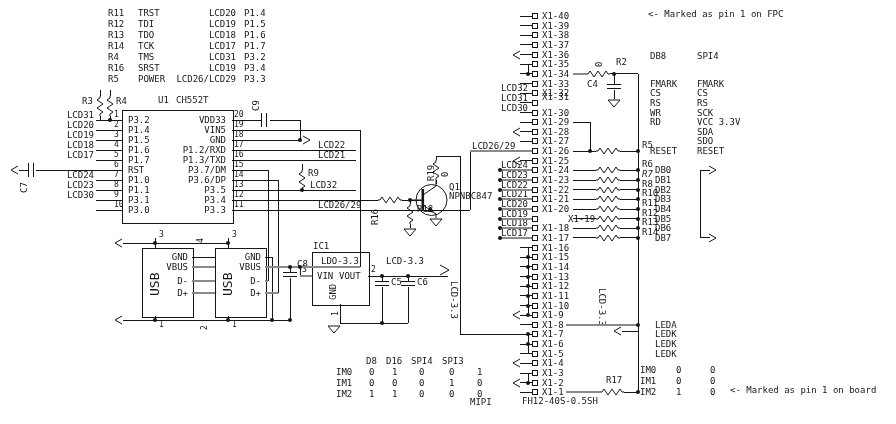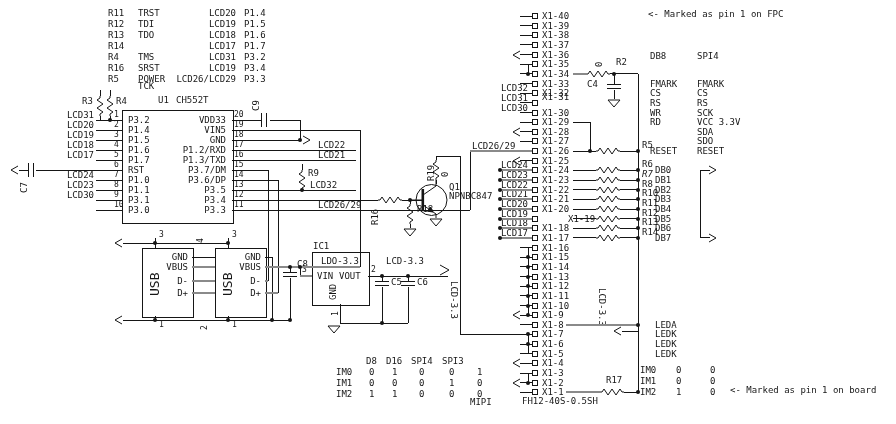--- a/index.html
+++ b/index.html
@@ -84,21 +84,21 @@
       <span class="t" style="left: 244px; top: 9px;">P1.4</span>
       <span class="t" style="left: 108px; top: 20px;">R12</span>
       <span class="t" style="left: 138px; top: 20px;">TDI</span>
       <span class="t ra" style="left: 236px; top: 20px;">LCD19</span>
       <span class="t" style="left: 244px; top: 20px;">P1.5</span>
       <span class="t" style="left: 108px; top: 31px;">R13</span>
       <span class="t" style="left: 138px; top: 31px;">TDO</span>
       <span class="t ra" style="left: 236px; top: 31px;">LCD18</span>
       <span class="t" style="left: 244px; top: 31px;">P1.6</span>
       <span class="t" style="left: 108px; top: 42px;">R14</span>
-      <span class="t" style="left: 138px; top: 42px; margin-top: 40px;">TCK</span>
+      <span class="t" style="left: 138px; top: 42px;">TCK</span>
       <span class="t ra" style="left: 236px; top: 42px;">LCD17</span>
       <span class="t" style="left: 244px; top: 42px;">P1.7</span>
       <span class="t" style="left: 108px; top: 53px;">R4</span>
       <span class="t" style="left: 138px; top: 53px;">TMS</span>
       <span class="t ra" style="left: 236px; top: 53px;">LCD31</span>
       <span class="t" style="left: 244px; top: 53px;">P3.2</span>
       <span class="t" style="left: 108px; top: 64px;">R16</span>
       <span class="t" style="left: 138px; top: 64px;">SRST</span>
       <span class="t ra" style="left: 236px; top: 64px;">LCD19</span>
       <span class="t" style="left: 244px; top: 64px;">P3.4</span>

